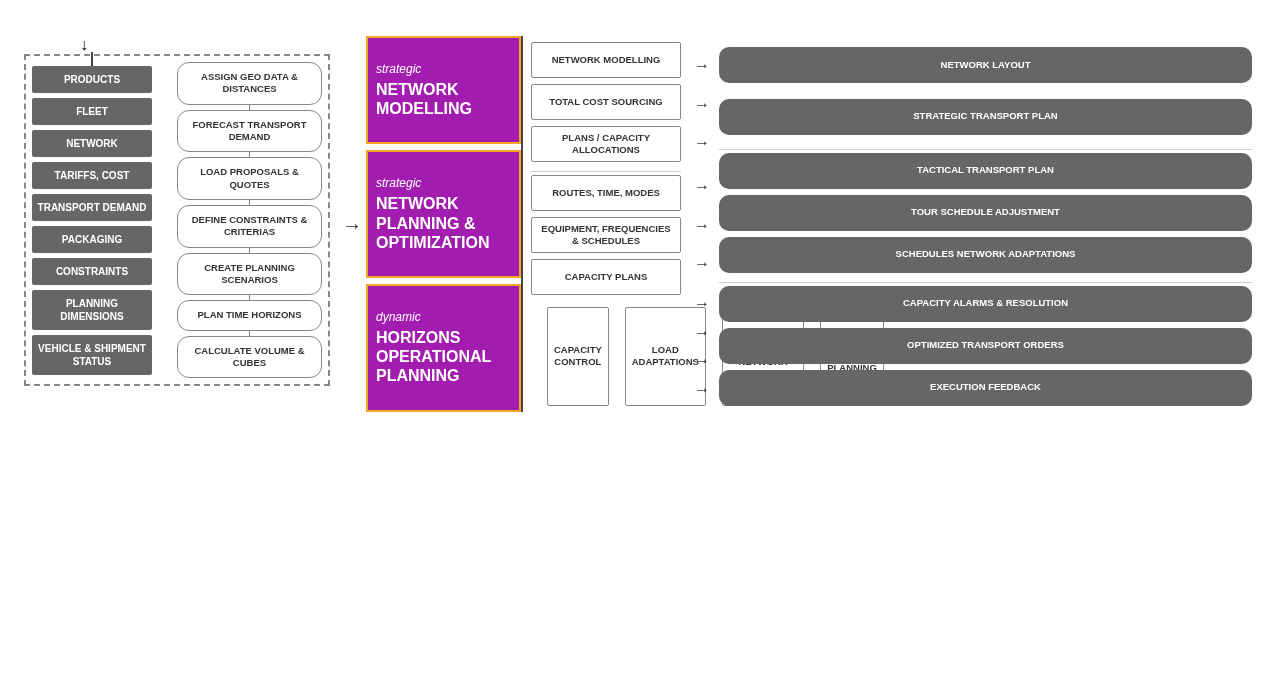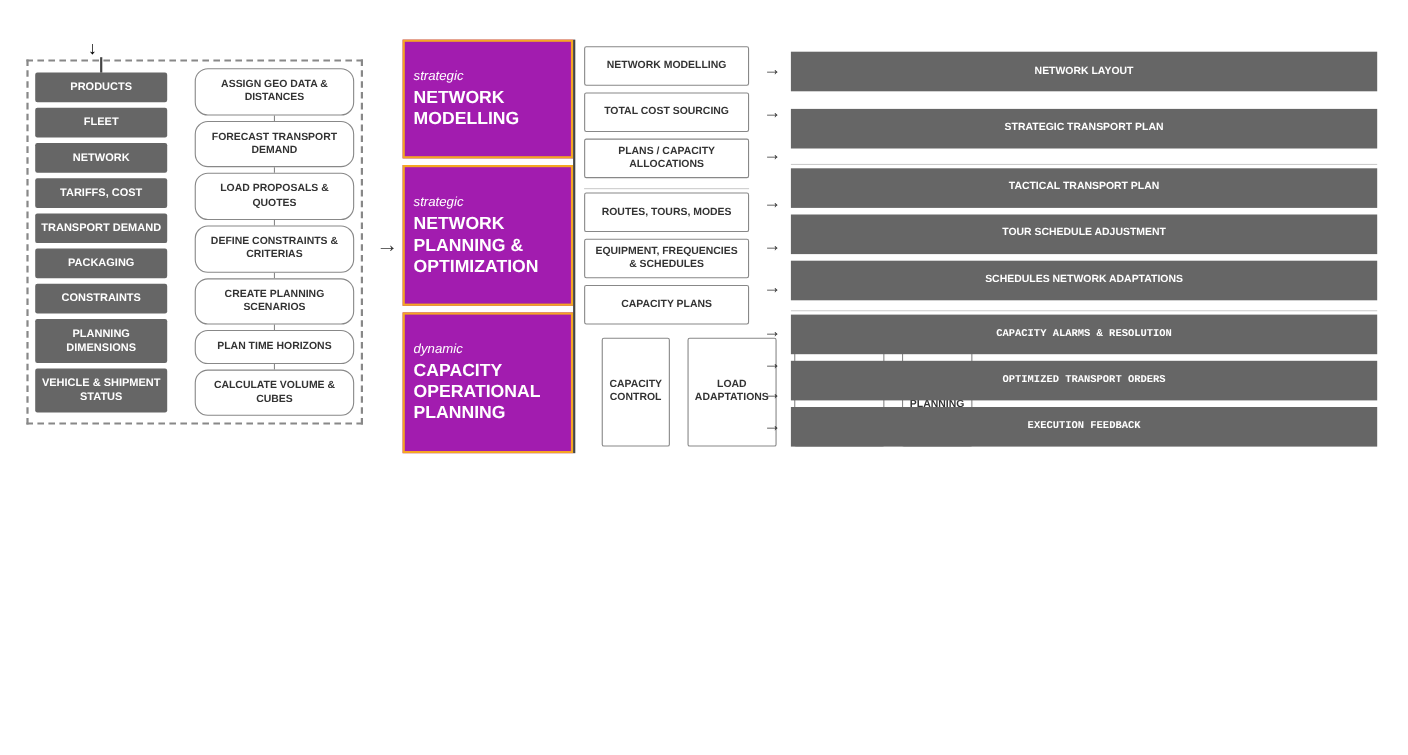--- a/index.html
+++ b/index.html
@@ -134,21 +134,21 @@
       color: #333;
       line-height: 1;
     }
     .output-box {
       background: #666;
       color: #fff;
       font-size: 9.5px;
       font-weight: bold;
       text-align: center;
       padding: 0 6px;
-      border-radius: 0;
+      border-radius: 10px;
       line-height: 1.3;
       margin: 3px 4px;
       display: flex;
       align-items: center;
       justify-content: center;
       min-height: 36px;
     }
     .dashed-outer {
       border: 2px dashed #888;
       padding: 6px;
@@ -250,37 +250,37 @@
         <div class="center-block">
           <span class="block-type">strategic</span>
           <span class="block-title">NETWORK MODELLING</span>
         </div>
         <div class="center-block">
           <span class="block-type">strategic</span>
           <span class="block-title">NETWORK PLANNING &amp; OPTIMIZATION</span>
         </div>
         <div class="center-block">
           <span class="block-type">dynamic</span>
-          <span class="block-title">CAPACITY OPERATIONAL PLANNING</span>
+          <span class="block-title">HORIZONS OPERATIONAL PLANNING</span>
         </div>
       </div>
   </div>
 
   <div class="right-combined">
 
     <div style="display:flex;flex-direction:column;border-left:2px solid #444;min-width:168px;width:168px;flex-shrink:0;">
       <div id="sub-container" style="display:flex;flex-direction:column;flex:1;">
           <div style="display: flex; flex-direction: column; flex: 1 1 0%; justify-content: space-around; padding: 3px 0px;">
             <div class="sub-box">NETWORK MODELLING</div>
             <div class="sub-box">TOTAL COST SOURCING</div>
             <div class="sub-box">PLANS / CAPACITY ALLOCATIONS</div>
           </div>
           <div style="display: flex; flex-direction: column; flex: 1 1 0%; justify-content: space-around; padding: 3px 0px;">
             <div style="border-top: 1.5px solid rgb(204, 204, 204); margin: 0px 8px;"></div>
-            <div class="sub-box">ROUTES, TOURS, MODES</div>
+            <div class="sub-box">ROUTES, TIME, MODES</div>
             <div class="sub-box">EQUIPMENT, FREQUENCIES &amp; SCHEDULES</div>
             <div class="sub-box">CAPACITY PLANS</div>
           </div>
           <div style="display: flex; flex-direction: row; flex: 1 1 0%; justify-content: space-around; padding: 3px 0px;">
             <div style="border-top: 1.5px solid rgb(204, 204, 204); margin: 0px 8px;"></div>
             <div class="sub-box">CAPACITY CONTROL</div>
             <div class="sub-box">LOAD ADAPTATIONS</div>
             <div class="sub-box">OPERATIONAL NETWORK</div>
             <div class="sub-box">REAL TIME RE-PLANNING</div>
           </div>
@@ -311,21 +311,21 @@
           <div style="display: flex; flex-direction: column; flex: 1 1 0%; justify-content: space-around; padding: 3px 0px;">
             <div class="output-box">NETWORK LAYOUT</div>
             <div class="output-box">STRATEGIC TRANSPORT PLAN</div>
           </div>
           <div style="display: flex; flex-direction: column; flex: 1 1 0%; justify-content: space-around; padding: 3px 0px;">
             <div style="border-top: 1.5px solid rgb(204, 204, 204); margin: 0px 4px;"></div>
             <div class="output-box">TACTICAL TRANSPORT PLAN</div>
             <div class="output-box">TOUR SCHEDULE ADJUSTMENT</div>
             <div class="output-box">SCHEDULES NETWORK ADAPTATIONS</div>
           </div>
-          <div style="display: flex; flex-direction: column; flex: 1 1 0%; justify-content: space-around; padding: 3px 0px; font-family: Liberation Mono, monospace;">
+          <div style="display: flex; flex-direction: column; flex: 1 1 0%; justify-content: space-around; padding: 3px 0px;">
             <div style="border-top: 1.5px solid rgb(204, 204, 204); margin: 0px 4px;"></div>
             <div class="output-box">CAPACITY ALARMS &amp; RESOLUTION</div>
             <div class="output-box">OPTIMIZED TRANSPORT ORDERS</div>
             <div class="output-box">EXECUTION FEEDBACK</div>
           </div>
         </div>
     </div>
   </div>
 
 </div>

